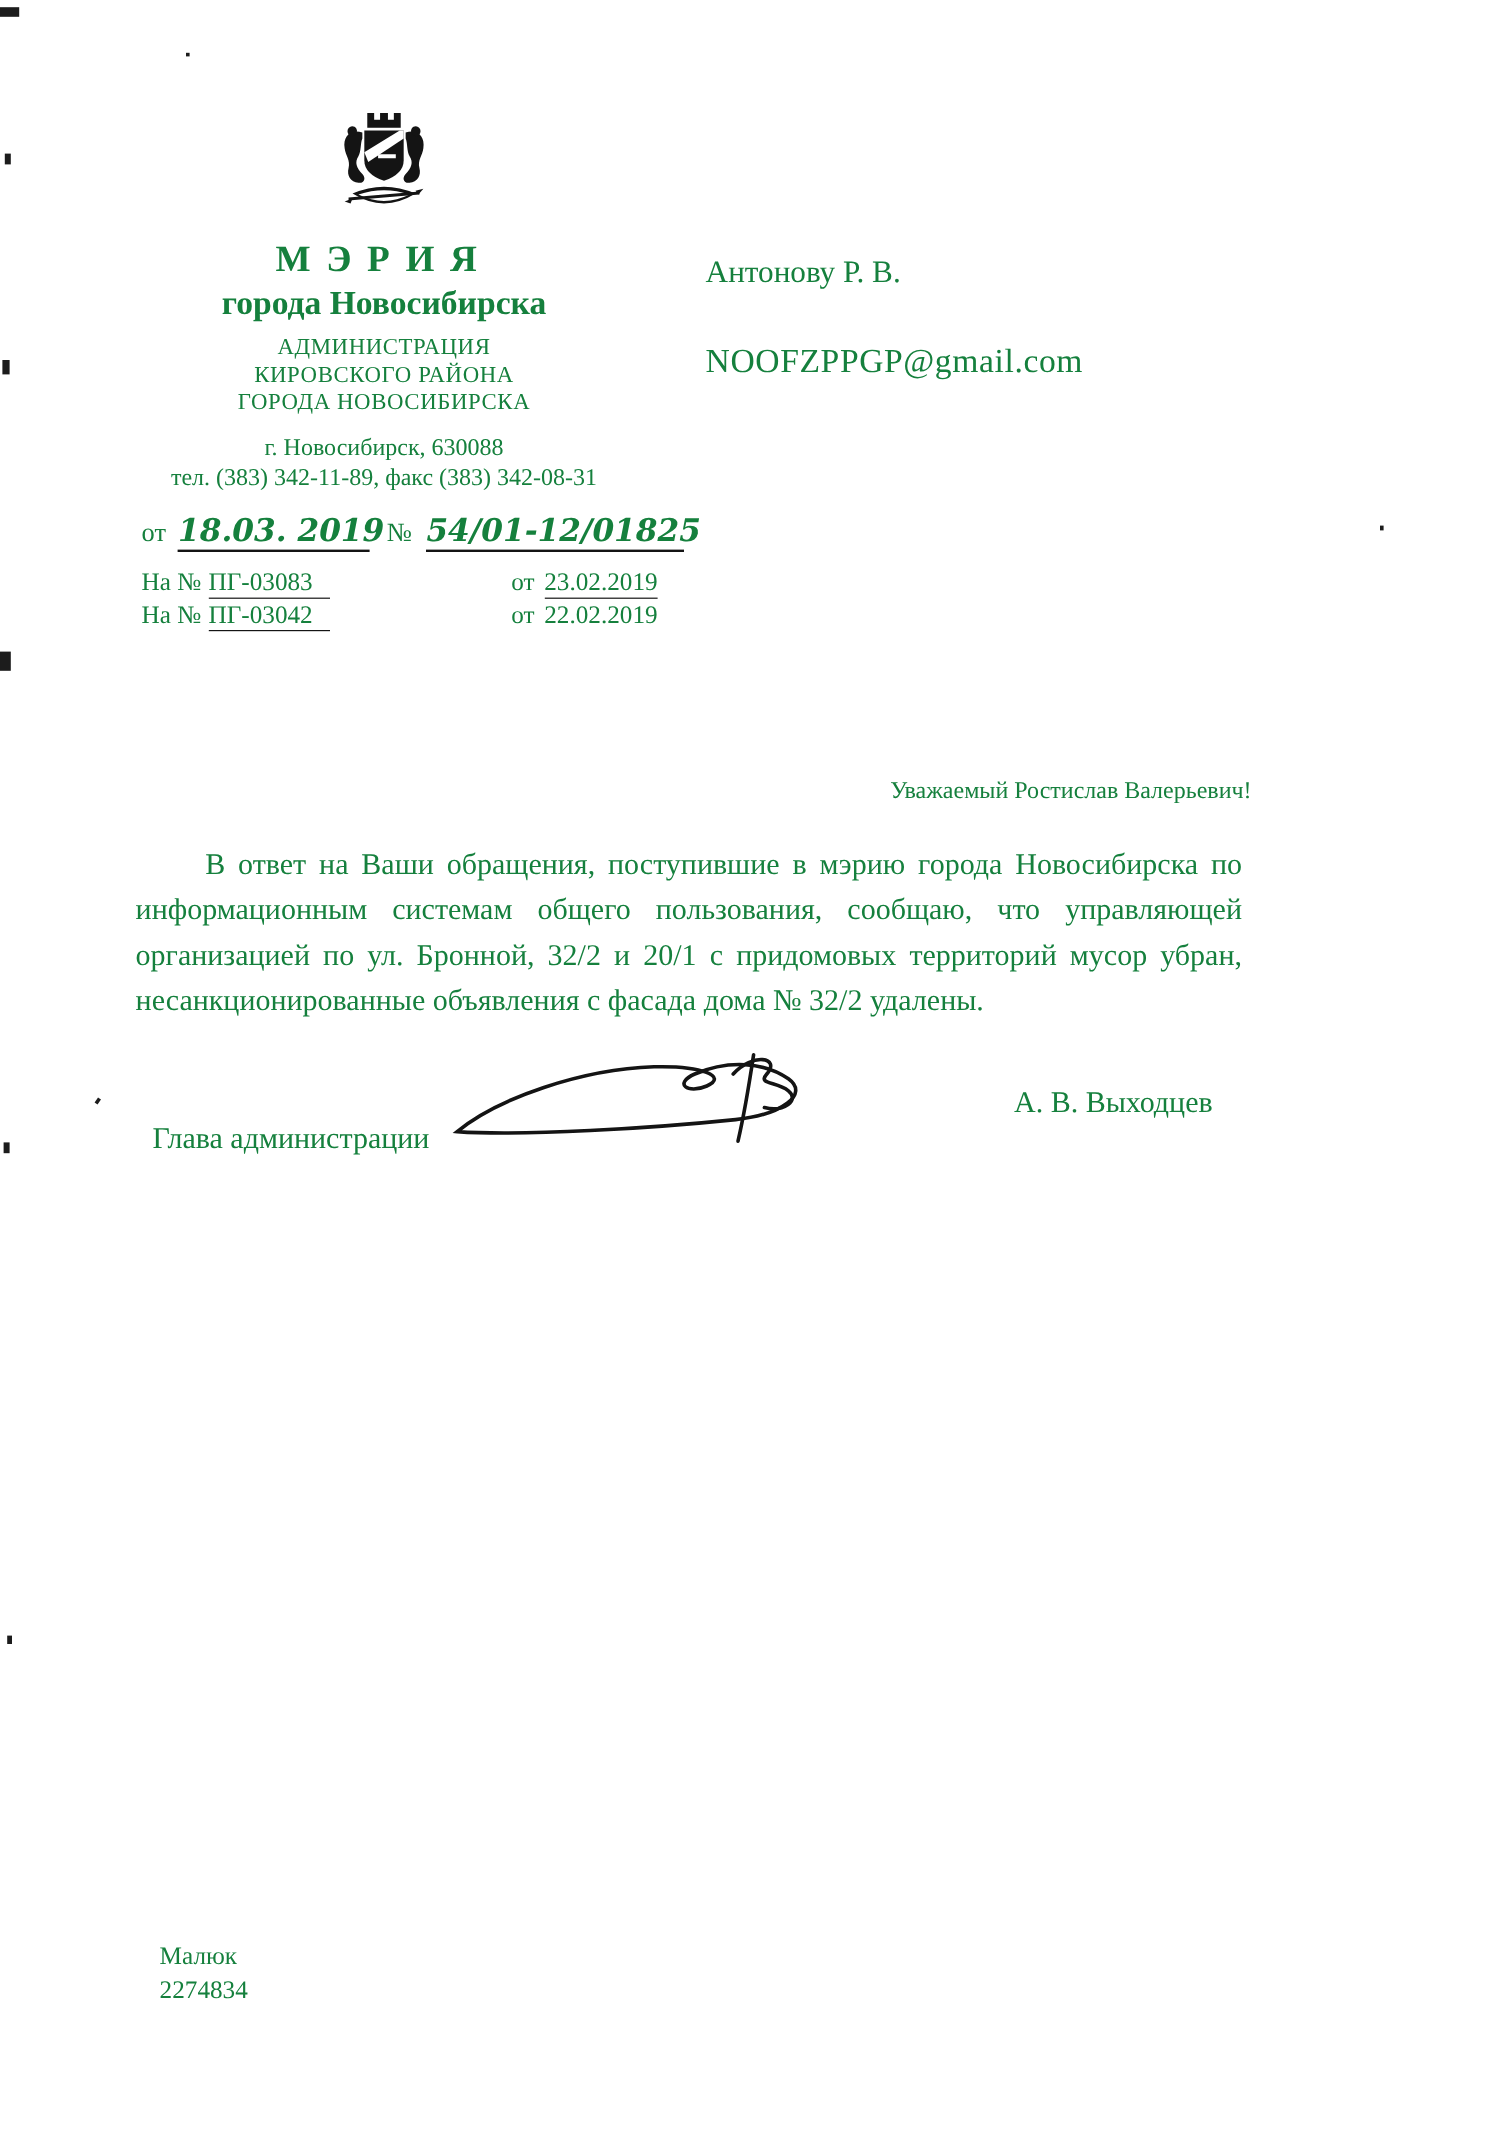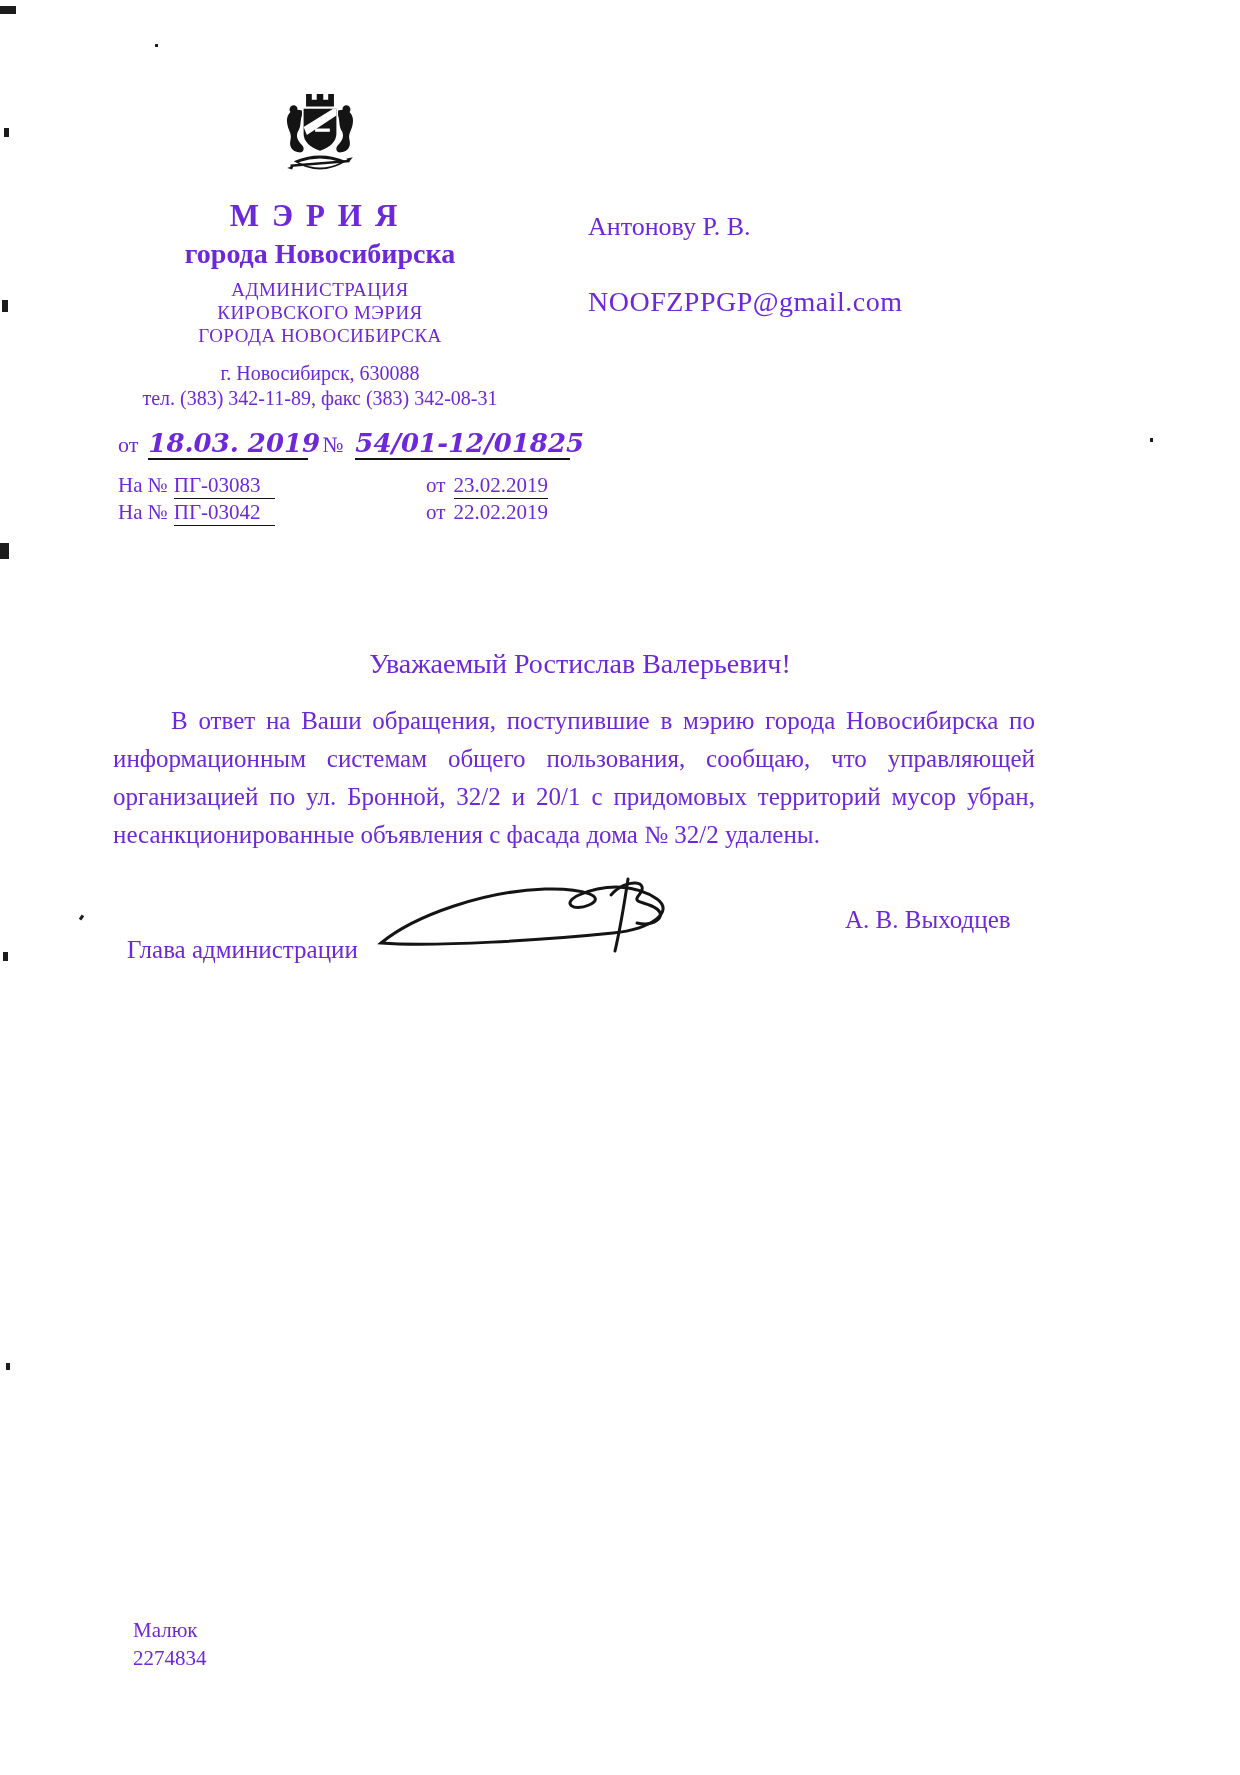--- a/index.html
+++ b/index.html
@@ -3,21 +3,21 @@
 <meta charset="utf-8">
 <style>
   html,body { margin:0; padding:0; background:#e8e8e8; }
   .page {
     position: relative;
     width: 1240px;
     height: 1775px;
     margin: 0 auto;
     background: #ffffff;
     font-family: "Liberation Serif", "DejaVu Serif", serif;
-    color: #6d28d9;
+    color: #15803d;
     overflow: hidden;
   }
   
   .letterhead {
     position: absolute;
     left: 85px; top: 92px;
     width: 470px;
     text-align: center;
   }
   .emblem { display:block; margin: 0 auto 10px auto; }
@@ -63,24 +63,24 @@
   .recipient {
     position: absolute;
     left: 588px; top: 212px;
     width: 480px;
   }
   .recipient-name { font-size: 26px; }
   .recipient-email { font-size: 28px; margin-top: 44px; letter-spacing: 0.5px; }
   
   .salutation {
     position: absolute;
-    left: 130px; top: 648px;
+    left: 143px; top: 648px;
     width: 900px;
-    text-align: center;
-    font-size: 28px;
+    text-align: right;
+    font-size: 20px;
   }
   .body-text {
     position: absolute;
     left: 113px; top: 702px;
     width: 922px;
     font-size: 25px;
     line-height: 38px;
     text-align: justify;
     text-indent: 58px;
   }
@@ -132,21 +132,21 @@
         <path d="M18,84 Q50,70 82,84 Q50,104 18,84 Z M24,85 Q50,98 76,85 Q50,76 24,85 Z" fill-rule="evenodd"></path>
         <path d="M14,88 L86,82 L86,85 L14,91 Z"></path>
         <path d="M10,92 l8,-3 -2,5 z"></path>
         <path d="M90,79 l-8,2 3,4 z"></path>
       </g>
     </svg>
     <div class="org1">МЭРИЯ</div>
     <div class="org2">города Новосибирска</div>
     <div class="dept">
       <div>АДМИНИСТРАЦИЯ</div>
-      <div>КИРОВСКОГО МЭРИЯ</div>
+      <div>КИРОВСКОГО РАЙОНА</div>
       <div>ГОРОДА НОВОСИБИРСКА</div>
     </div>
     <div class="addr">
       <div>г. Новосибирск, 630088</div>
       <div>тел. (383) 342-11-89, факс (383) 342-08-31</div>
     </div>
   </div>
 
   <div class="outgoing">
     <span>от</span>

